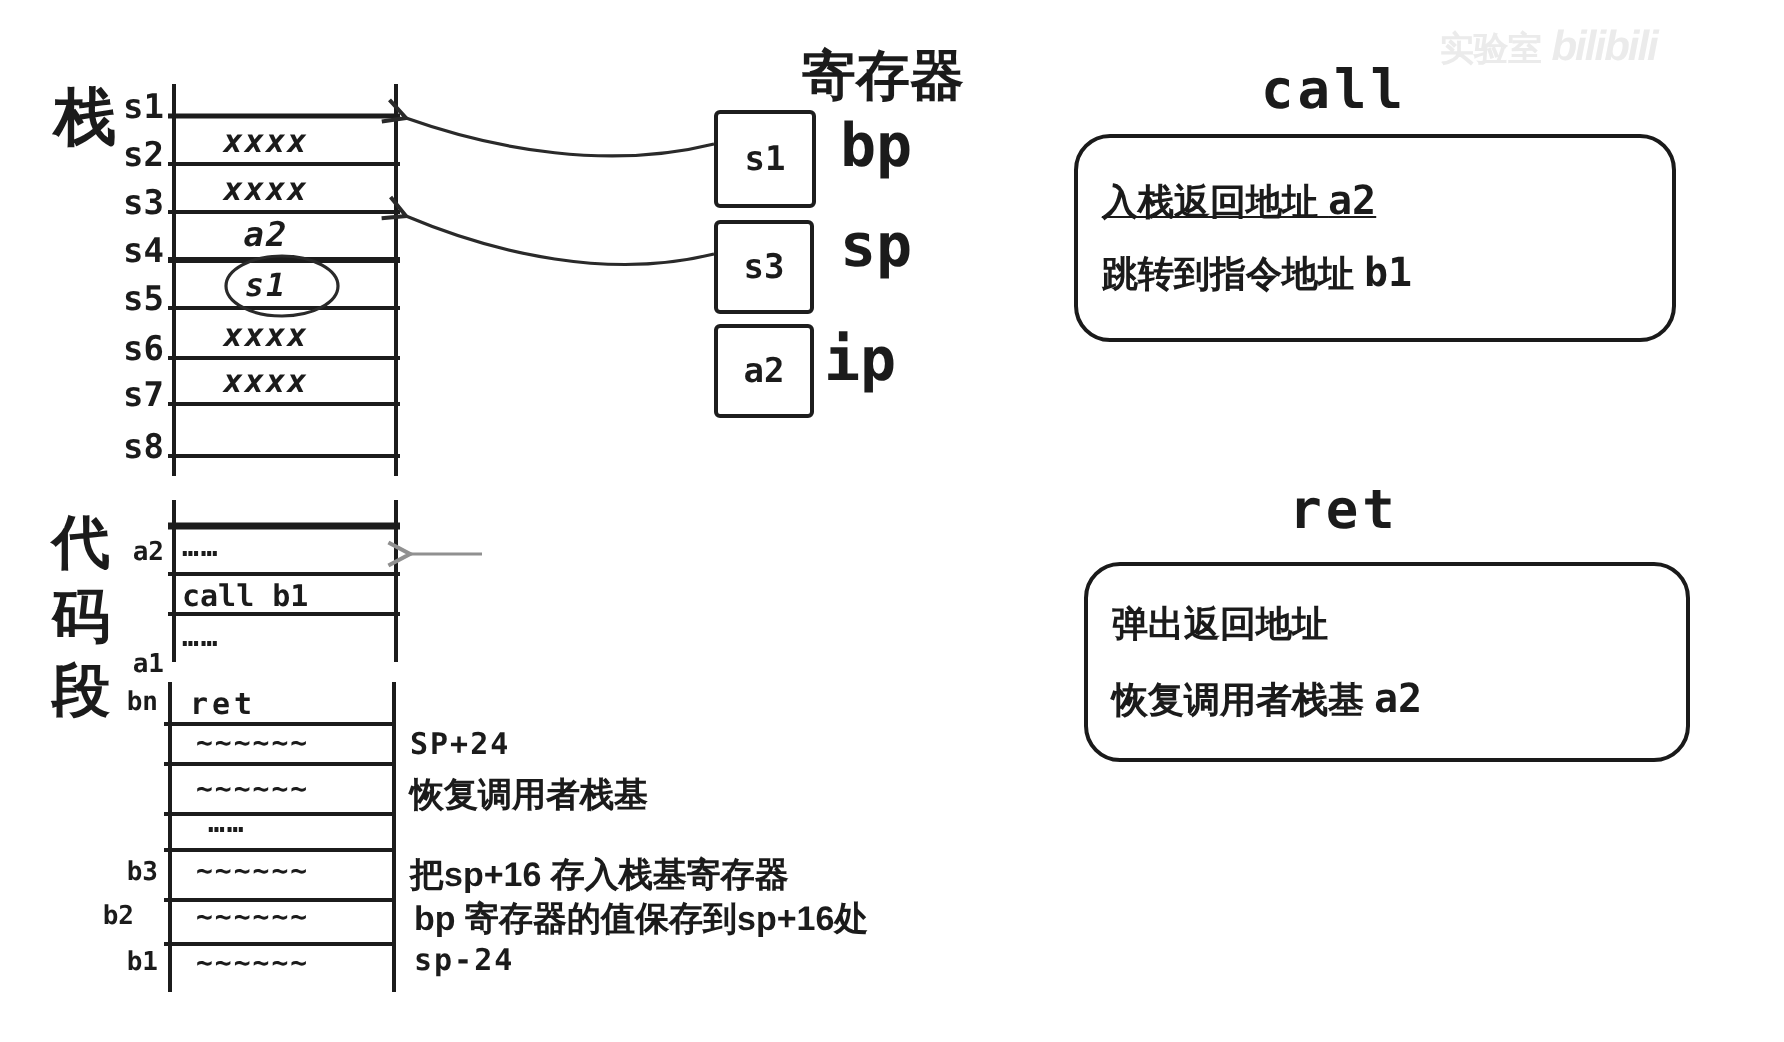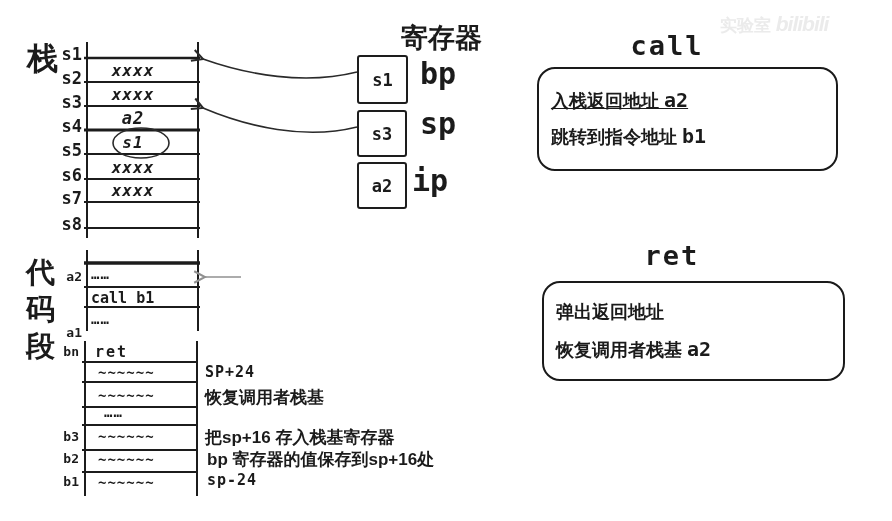--- a/index.html
+++ b/index.html
@@ -118,21 +118,21 @@
   <div class="t mono" style="left:91px;top:289px;font-size:15px;">call b1</div>
   <div class="t mono codecell" style="left:91px;top:311px;">……</div>
 
   <div class="t mono addr" style="left:59px;top:344px;">bn</div>
   <div class="t mono" style="left:95px;top:343px;font-size:15px;letter-spacing:2px;">ret</div>
   <div class="t mono codecell" style="left:98px;top:364px;">~~~~~~</div>
   <div class="t mono codecell" style="left:98px;top:387px;">~~~~~~</div>
   <div class="t mono codecell" style="left:104px;top:404px;">……</div>
   <div class="t mono addr" style="left:59px;top:429px;">b3</div>
   <div class="t mono codecell" style="left:98px;top:428px;">~~~~~~</div>
-  <div class="t mono addr" style="left:59px;top:451px;">b2</div>
+  <div class="t mono addr" style="left:47px;top:451px;">b2</div>
   <div class="t mono codecell" style="left:98px;top:451px;">~~~~~~</div>
   <div class="t mono addr" style="left:59px;top:474px;">b1</div>
   <div class="t mono codecell" style="left:98px;top:474px;">~~~~~~</div>
 
   <div class="t mono note-mono" style="left:205px;top:363px;text-align:right;">SP+24</div>
   <div class="t zh note-zh" style="left:205px;top:386px;">恢复调用者栈基</div>
   <div class="t zh note-zh" style="left:205px;top:426px;">把sp+16 存入栈基寄存器</div>
   <div class="t zh note-zh" style="left:207px;top:448px;">bp 寄存器的值保存到sp+16处</div>
   <div class="t mono note-mono" style="left:207px;top:471px;">sp-24</div>
 

